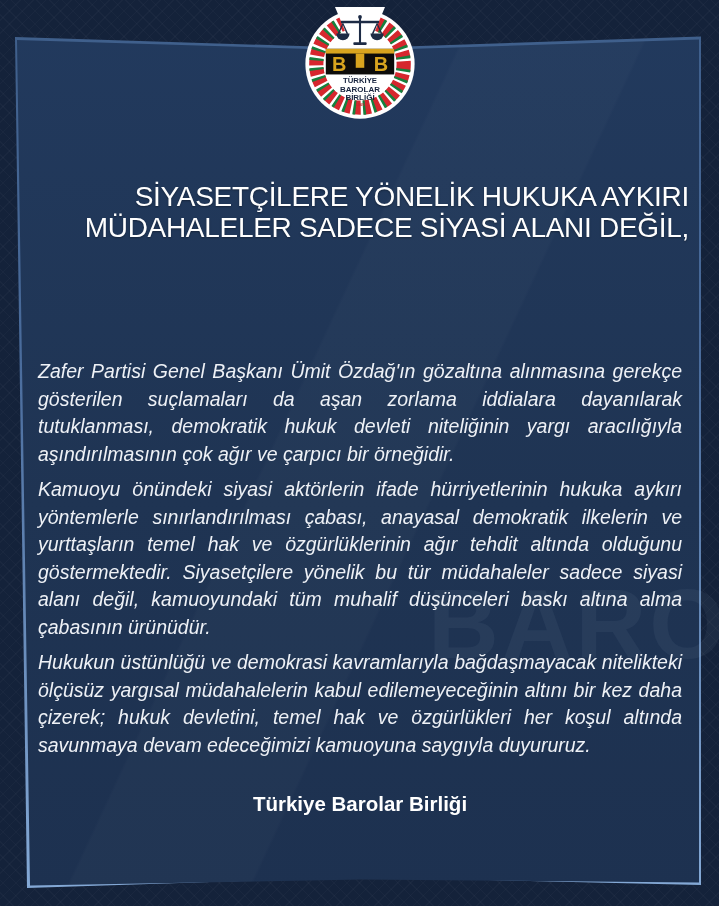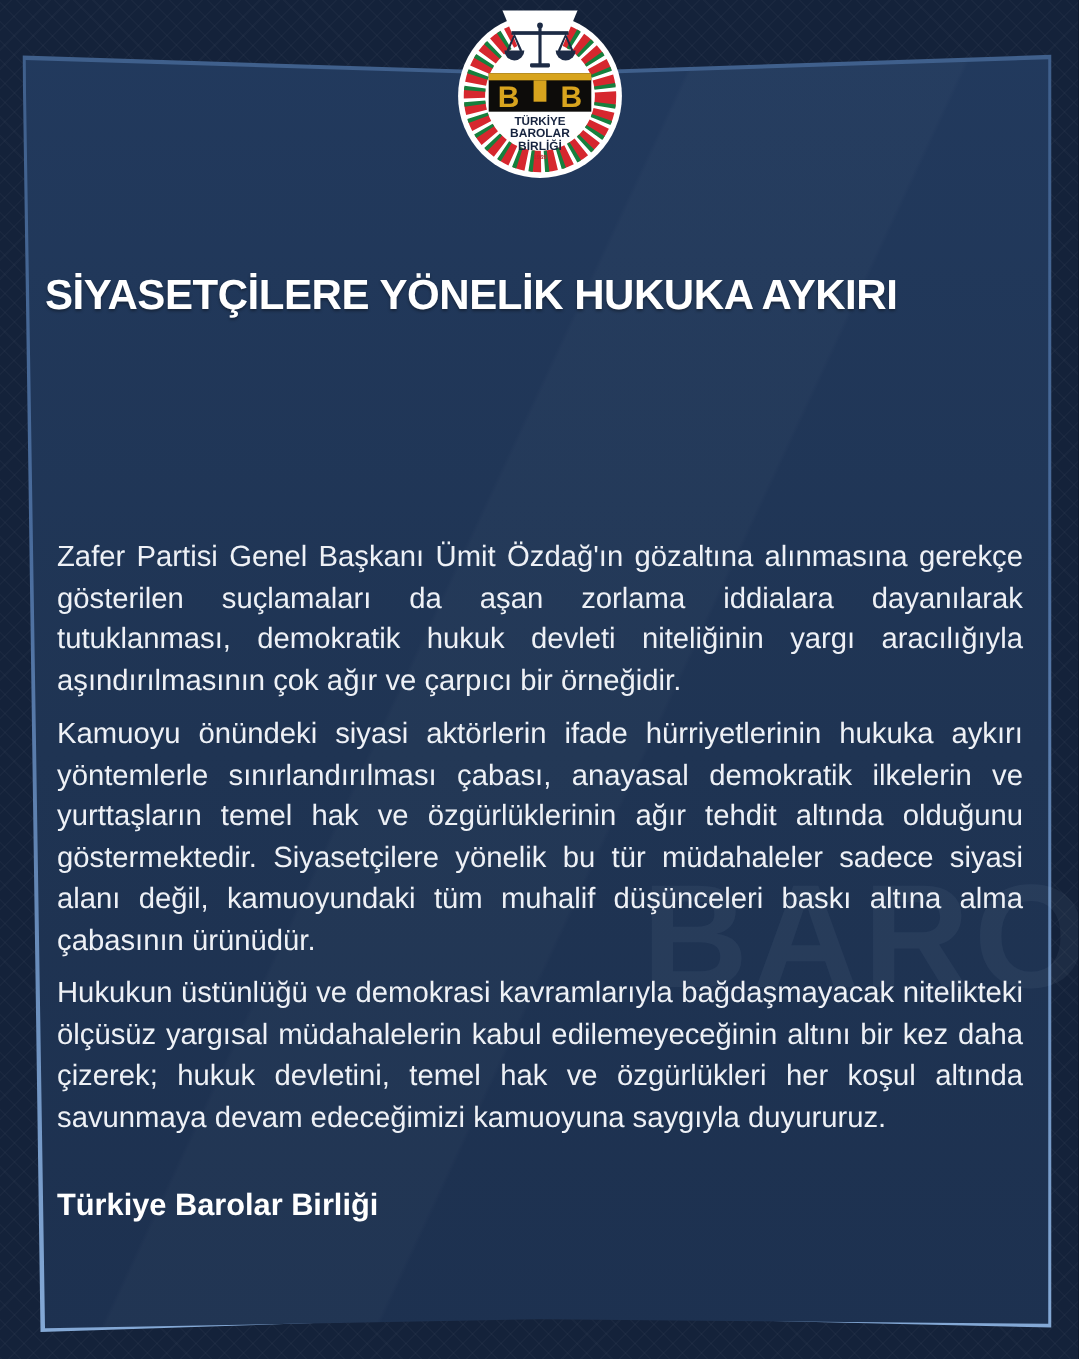--- a/index.html
+++ b/index.html
@@ -25,32 +25,32 @@
   }
   .watermark{
     position:absolute;left:428px;top:568px;
     font-size:98px;font-weight:800;letter-spacing:3px;white-space:nowrap;
     color:rgba(214,230,250,0.05);
   }
   .content{position:absolute;inset:0;}
   .logo{position:absolute;top:7px;left:50%;transform:translateX(-50%);width:114px;height:114px;}
   .headline{
     position:absolute;top:181px;left:30px;right:30px;
-    text-align:left;color:#ffffff;font-weight:700;
+    text-align:right;color:#ffffff;font-weight:400;
     font-size:28px;line-height:31px;letter-spacing:-0.3px;
     text-shadow:0 1px 2px rgba(0,0,0,0.35);
   }
   .text-block{
     position:absolute;top:358px;left:38px;right:37px;
     color:#eef1f6;font-size:19.5px;line-height:27.5px;
     text-align:justify;
   }
-  .text-block p{margin:0 0 8px 0;}
+  .text-block p{margin:0 0 8px 0;font-style:italic;}
   .signature{
-    margin-top:31px;font-weight:800;font-size:20.5px;color:#ffffff;text-align:left;
+    margin-top:31px;font-weight:800;font-size:20.5px;color:#ffffff;text-align:center;
   }
   .logo svg text{font-family:"Liberation Sans", sans-serif;}
 </style>
 </head>
 <body>
 
 <div class="stage">
 
   <div class="panel-edge"></div>
   <div class="panel"></div>
@@ -87,20 +87,21 @@
           <text x="60" y="80" font-size="8.2">TÜRKİYE</text>
           <text x="60" y="89" font-size="8.4">BAROLAR</text>
           <text x="60" y="98" font-size="8.4">BİRLİĞİ</text>
           <text x="60" y="104.5" font-size="4.2" fill="#c2262d">1969</text>
         </g>
       </svg>
     </div>
 
     <div class="headline">
       <div>SİYASETÇİLERE YÖNELİK HUKUKA AYKIRI</div>
+      <div>MÜDAHALELER SADECE SİYASİ ALANI DEĞİL,</div>
     </div>
 
     <div class="text-block">
       <p>Zafer Partisi Genel Başkanı Ümit Özdağ'ın gözaltına alınmasına gerekçe gösterilen suçlamaları da aşan zorlama iddialara dayanılarak tutuklanması, demokratik hukuk devleti niteliğinin yargı aracılığıyla aşındırılmasının çok ağır ve çarpıcı bir örneğidir.</p>
       <p>Kamuoyu önündeki siyasi aktörlerin ifade hürriyetlerinin hukuka aykırı yöntemlerle sınırlandırılması çabası, anayasal demokratik ilkelerin ve yurttaşların temel hak ve özgürlüklerinin ağır tehdit altında olduğunu göstermektedir. Siyasetçilere yönelik bu tür müdahaleler sadece siyasi alanı değil, kamuoyundaki tüm muhalif düşünceleri baskı altına alma çabasının ürünüdür.</p>
       <p>Hukukun üstünlüğü ve demokrasi kavramlarıyla bağdaşmayacak nitelikteki ölçüsüz yargısal müdahalelerin kabul edilemeyeceğinin altını bir kez daha çizerek; hukuk devletini, temel hak ve özgürlükleri her koşul altında savunmaya devam edeceğimizi kamuoyuna saygıyla duyururuz.</p>
       <div class="signature">Türkiye Barolar Birliği</div>
     </div>
 
   </div>

